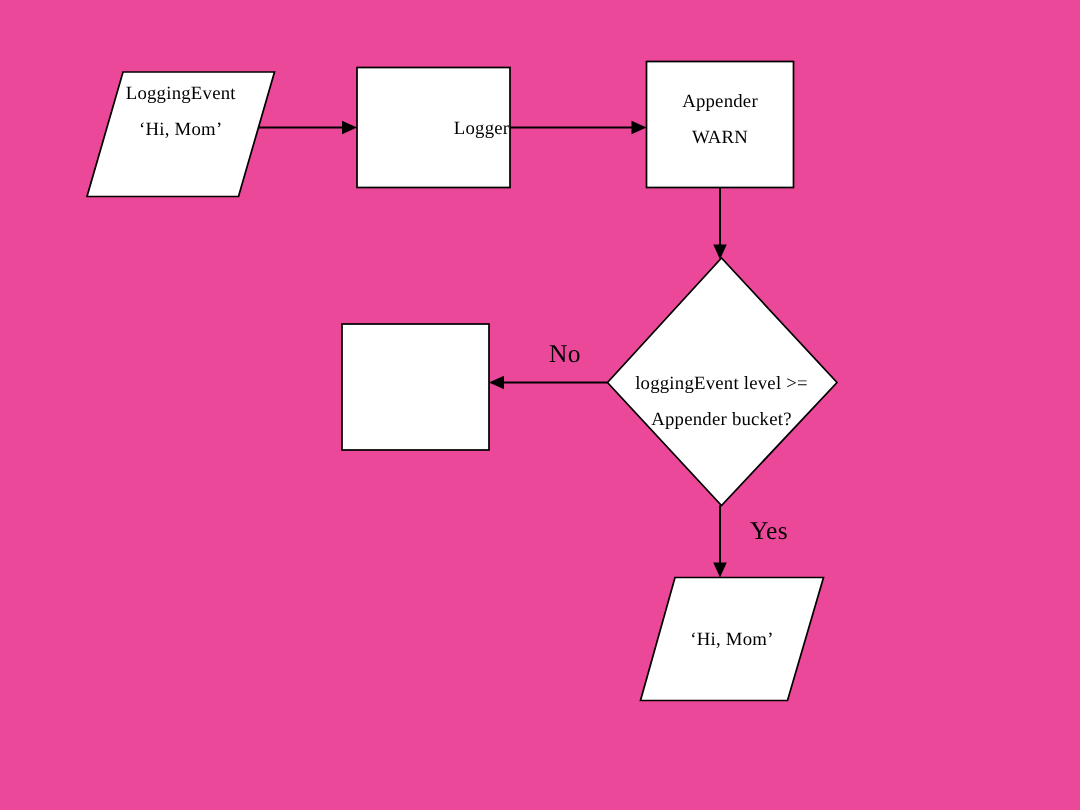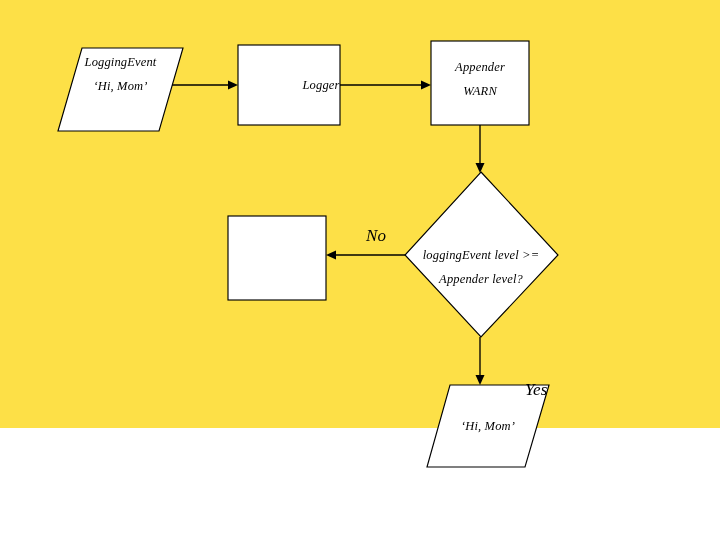--- a/index.html
+++ b/index.html
@@ -11,23 +11,22 @@
   body {
     width: 720px;
     height: 540px;
     font-family: "Liberation Serif", "DejaVu Serif", serif;
     color: #000000;
     overflow: hidden;
   }
   #canvas {
     position: relative;
     width: 720px;
-    height: 428px;
-    background: #fde047;
-    font-style: italic;
+    height: 540px;
+    background: #ec4899;
   }
   #diagram-svg {
     position: absolute;
     left: 0;
     top: 0;
     width: 720px;
     height: 540px;
   }
   .shape-stroke {
     fill: #ffffff;
@@ -109,25 +108,25 @@
     <span class="text-line">Logger</span>
   </div>
 
   <div class="node-text" style="left:431px; top:55px; width:98px;">
     <span class="text-line">Appender</span>
     <span class="text-line">WARN</span>
   </div>
 
   <div class="node-text" style="left:406px; top:243px; width:150px;">
     <span class="text-line">loggingEvent level &gt;=</span>
-    <span class="text-line">Appender level?</span>
+    <span class="text-line">Appender bucket?</span>
   </div>
 
 
   <div class="node-text" style="left:427px; top:414px; width:122px;">
     <span class="text-line">‘Hi, Mom’</span>
   </div>
 
   <div class="edge-label" style="left:366px; top:226px;">No</div>
 
-  <div class="edge-label" style="left:525px; top:344px;margin-top:36px;">Yes</div>
+  <div class="edge-label" style="left:500px; top:344px;">Yes</div>
 
 </div>
 
 </body></html>

